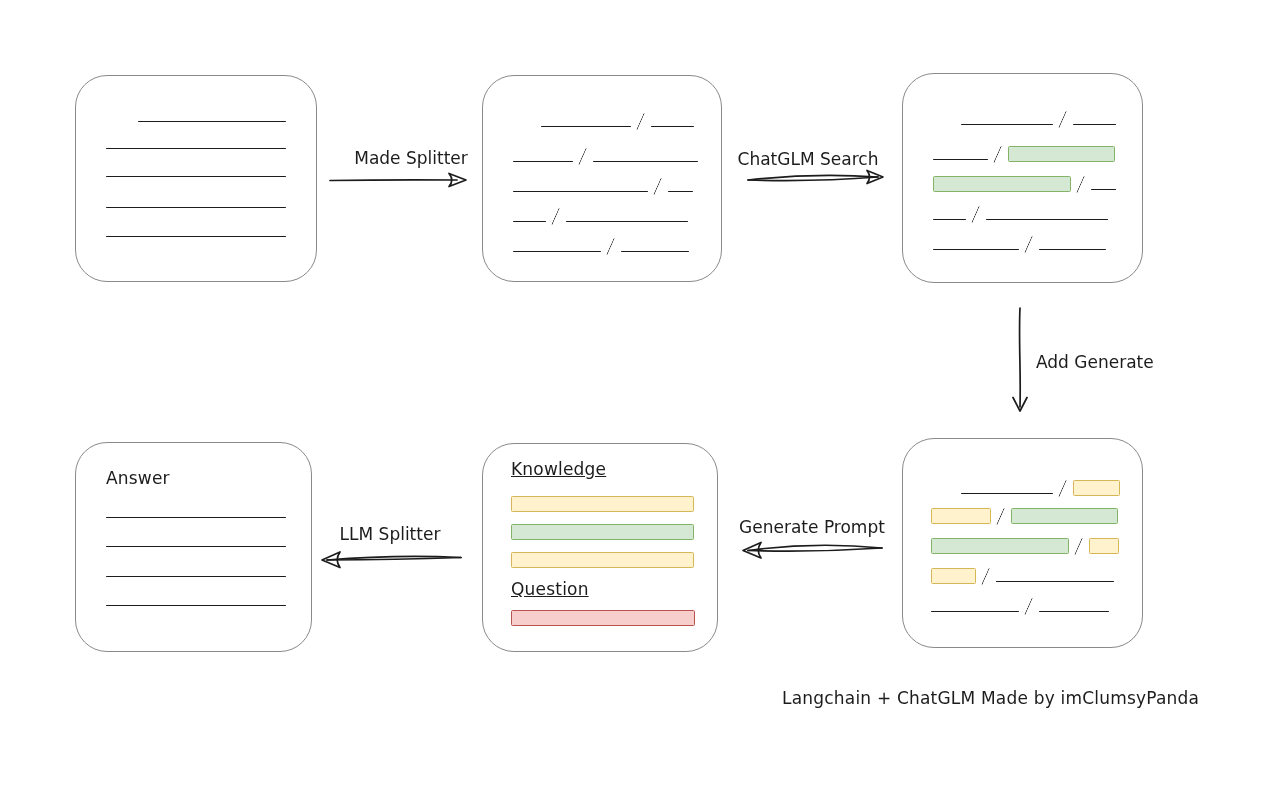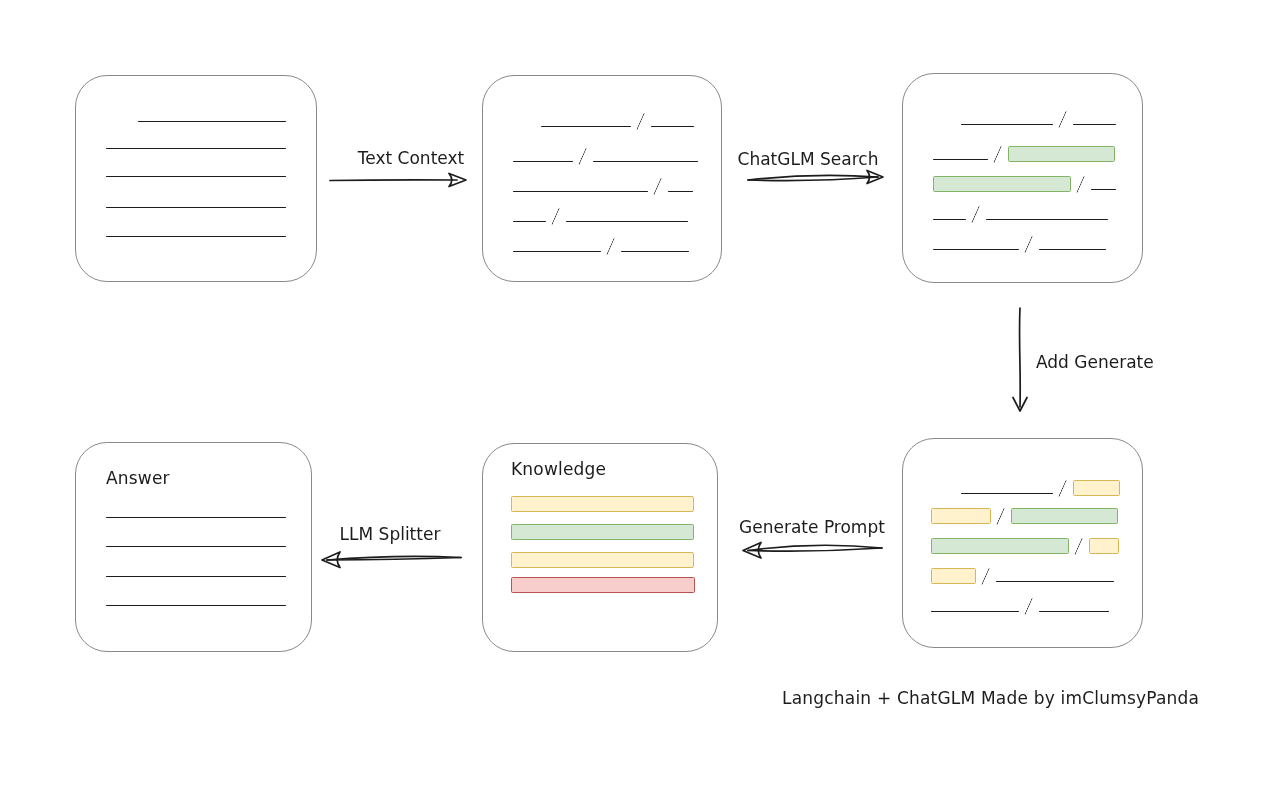--- a/index.html
+++ b/index.html
@@ -35,21 +35,21 @@
   .node-title { font-size:17px; line-height:22px; letter-spacing:.2px; font-weight:400; }
   .arrow-label { position:absolute; font-size:17px; line-height:21px; white-space:nowrap; }
   .center { text-align:center; }
   svg.arrow { position:absolute; overflow:visible; }
   svg.arrow path { fill:none; stroke:var(--ink,#1c1c1c); stroke-width:1.7; stroke-linecap:round; stroke-linejoin:round; }
   .caption { position:absolute; font-size:17px; line-height:22px; white-space:nowrap; letter-spacing:.2px;text-align:center; }
   .doc-pad    { padding-left:30px; }
   .chunk-pad  { padding-left:30px; }
   .chunk-pad6 { padding-left:28px; }
   .answer-content { padding:24px 0 0 30px; }
-  .prompt-content { padding:14px 0 0 28px; }
+  .prompt-content { padding:14px 0 0 28px;text-decoration:underline; }
   .question-title { margin-top:11px; }
 </style>
 </head>
 <body>
 
 <div id="canvas">
 
   <div class="node" style="left:75px; top:75px; width:242px; height:207px;">
     <div class="rows doc-pad">
         <div class="row" style="margin-top: 45px; padding-left: 32px;">
@@ -161,20 +161,21 @@
   </div>
 
   <div class="node" style="left:482px; top:443px; width:236px; height:209px;">
     <div class="prompt-content">
       <div class="node-title">Knowledge</div>
       <div class="bar-group">
           <div class="chunk yellow" style="width: 183px; margin-top: 16px;"></div>
           <div class="chunk green" style="width: 183px; margin-top: 13px;"></div>
           <div class="chunk yellow" style="width: 183px; margin-top: 13px;"></div>
         </div>
+      <div class="node-title question-title">Question</div>
       <div class="bar-group">
           <div class="chunk red" style="width: 184px; margin-top: 10px;"></div>
         </div>
     </div>
   </div>
 
   <div class="node" style="left:75px; top:442px; width:237px; height:210px;">
     <div class="answer-content">
       <div class="node-title">Answer</div>
       <div class="rows">
@@ -187,21 +188,21 @@
           <div class="row" style="margin-top: 28px;">
             <span class="hline" style="width: 180px;"></span>
           </div>
           <div class="row" style="margin-top: 27px;">
             <span class="hline" style="width: 180px;"></span>
           </div>
         </div>
     </div>
   </div>
 
-  <div class="arrow-label center" style="left:336px; top:148px; width:150px;">Text Context</div>
+  <div class="arrow-label center" style="left:336px; top:148px; width:150px;">Made Splitter</div>
   <svg class="arrow" style="left:328px; top:170px;" width="142" height="22">
     <path d="M2 10.5 C 45 9.8, 95 9.8, 129 10"></path>
     <path d="M121 3.5 L138 10 L121 16.5 Q126.5 10 121 3.5"></path>
   </svg>
 
   <div class="arrow-label center" style="left:733px; top:149px; width:150px;">ChatGLM Search</div>
   <svg class="arrow" style="left:746px; top:167px;" width="140" height="22">
     <path d="M2 13 Q 68 5.5, 132 10"></path>
     <path d="M2 13 Q 68 15, 132 10"></path>
     <path d="M121 3.5 L137 10 L121 16.5 Q126 10 121 3.5"></path>

